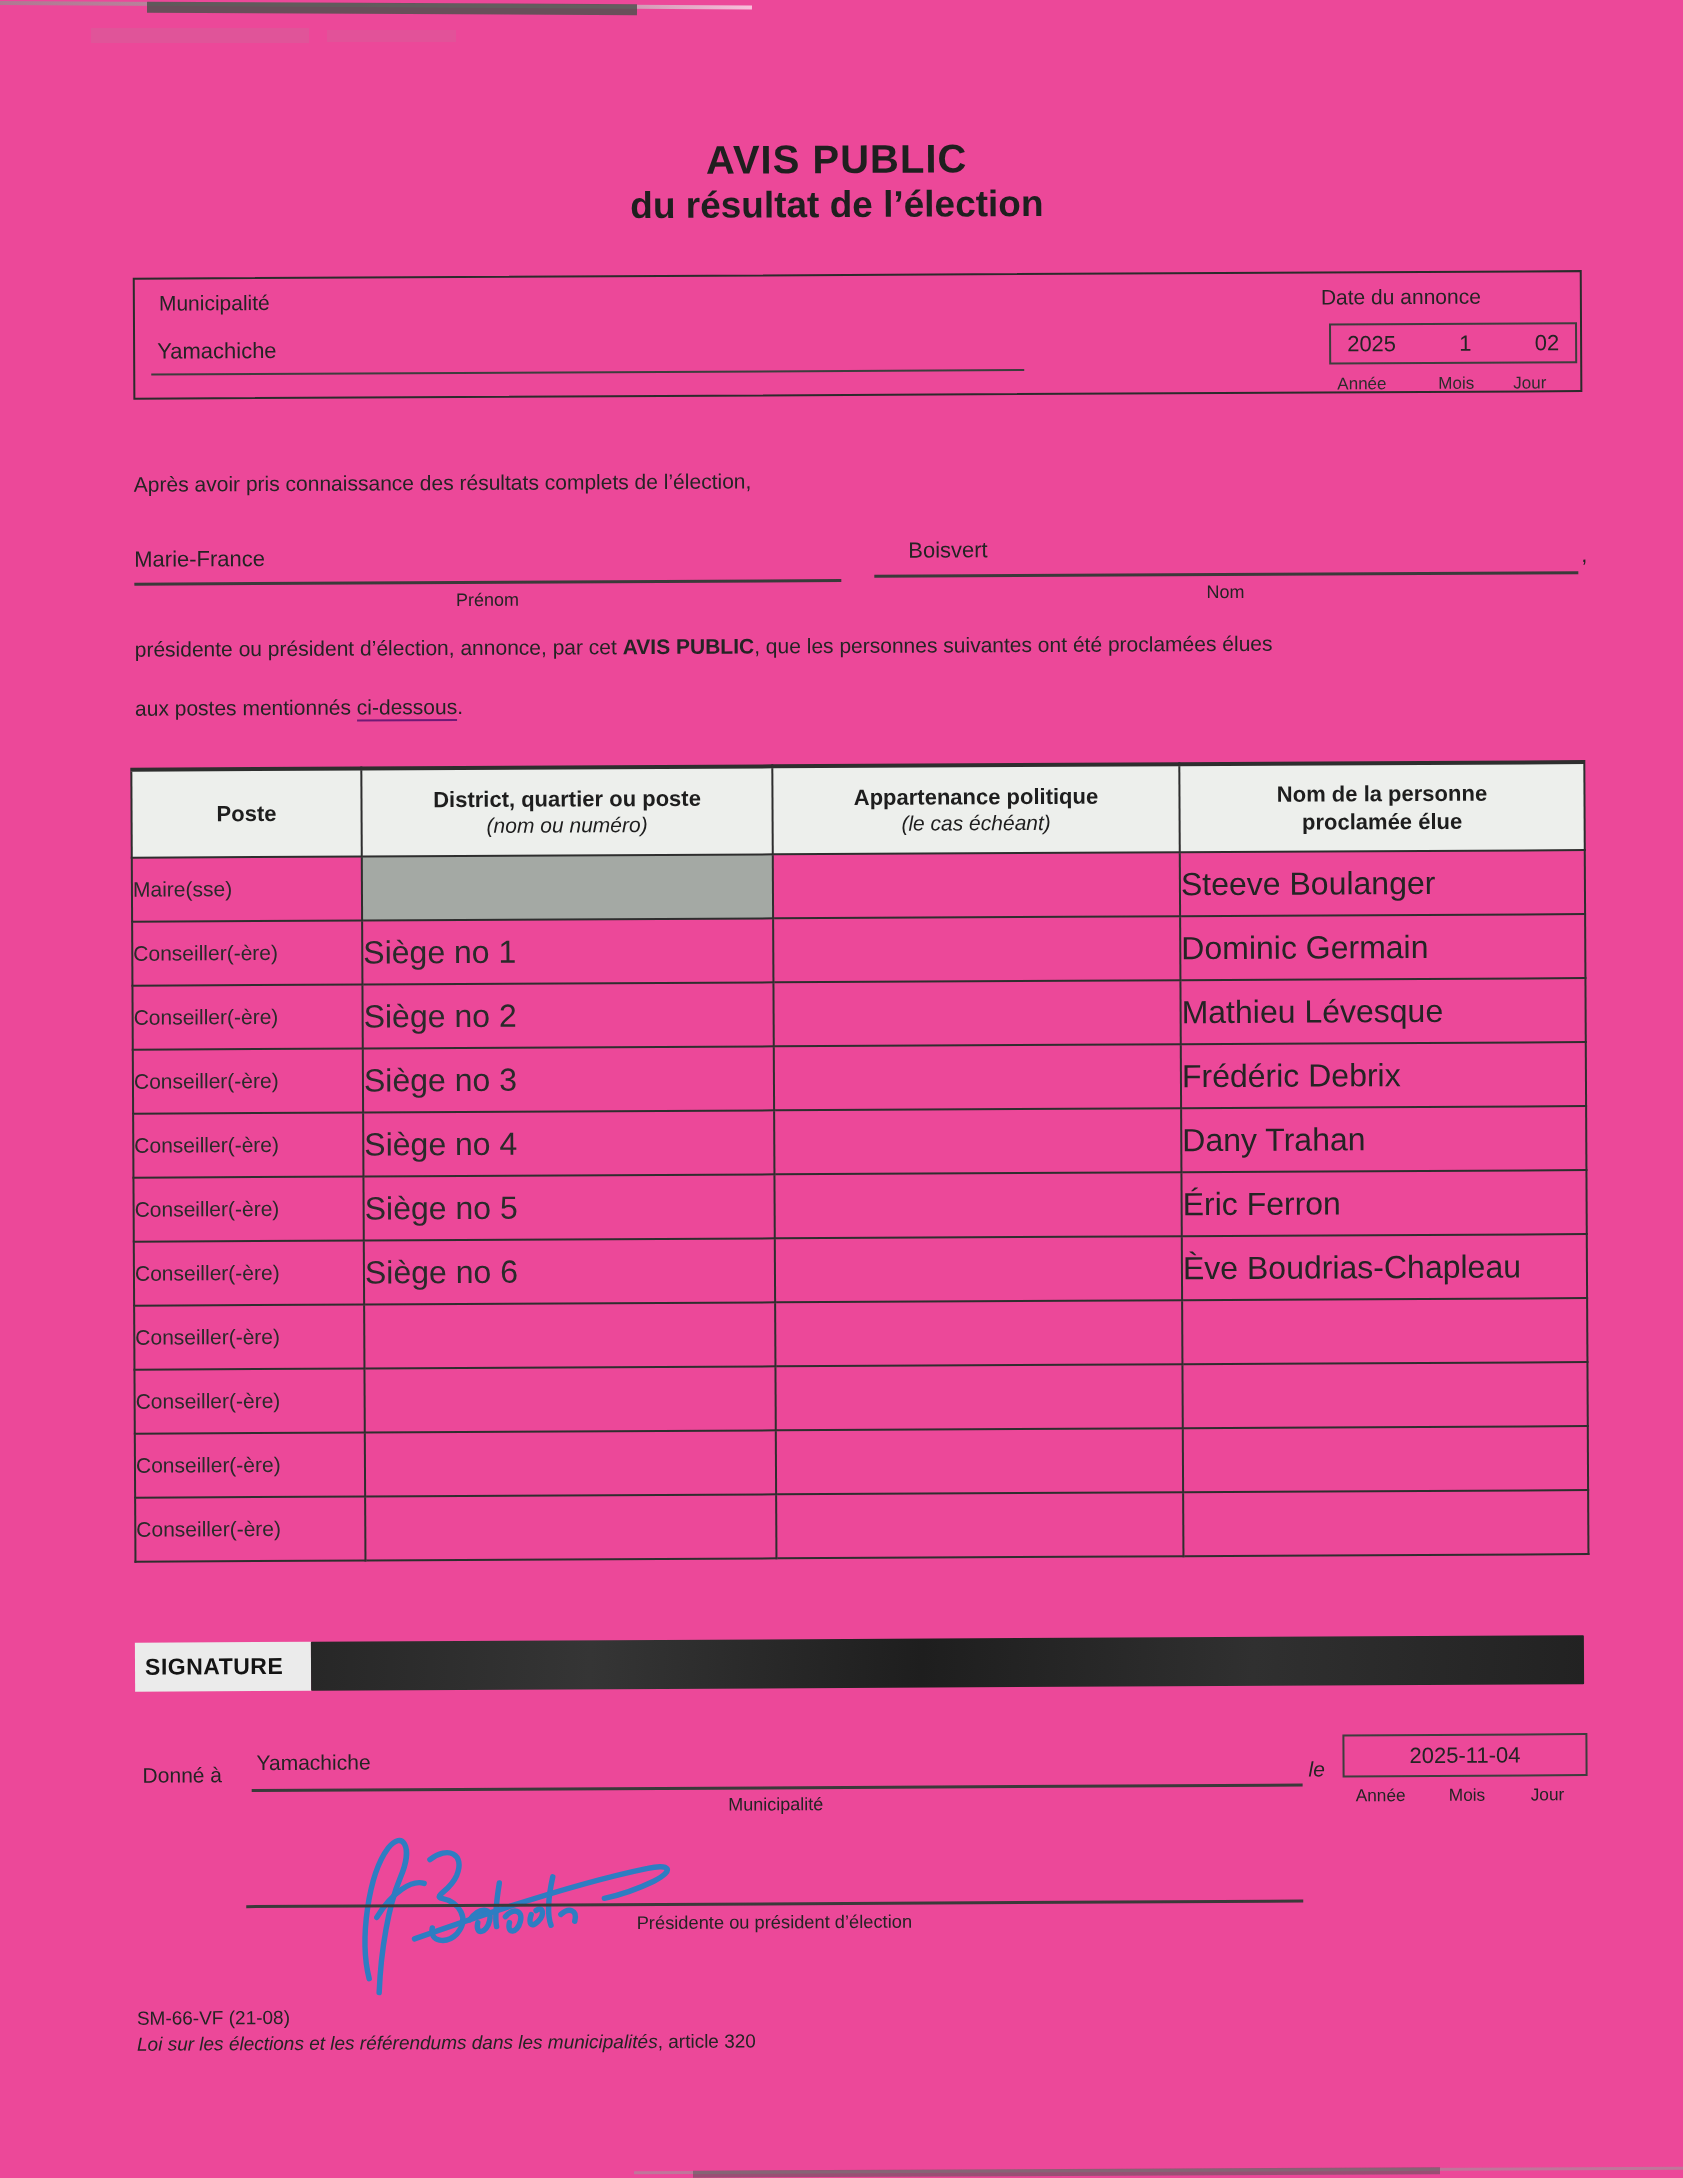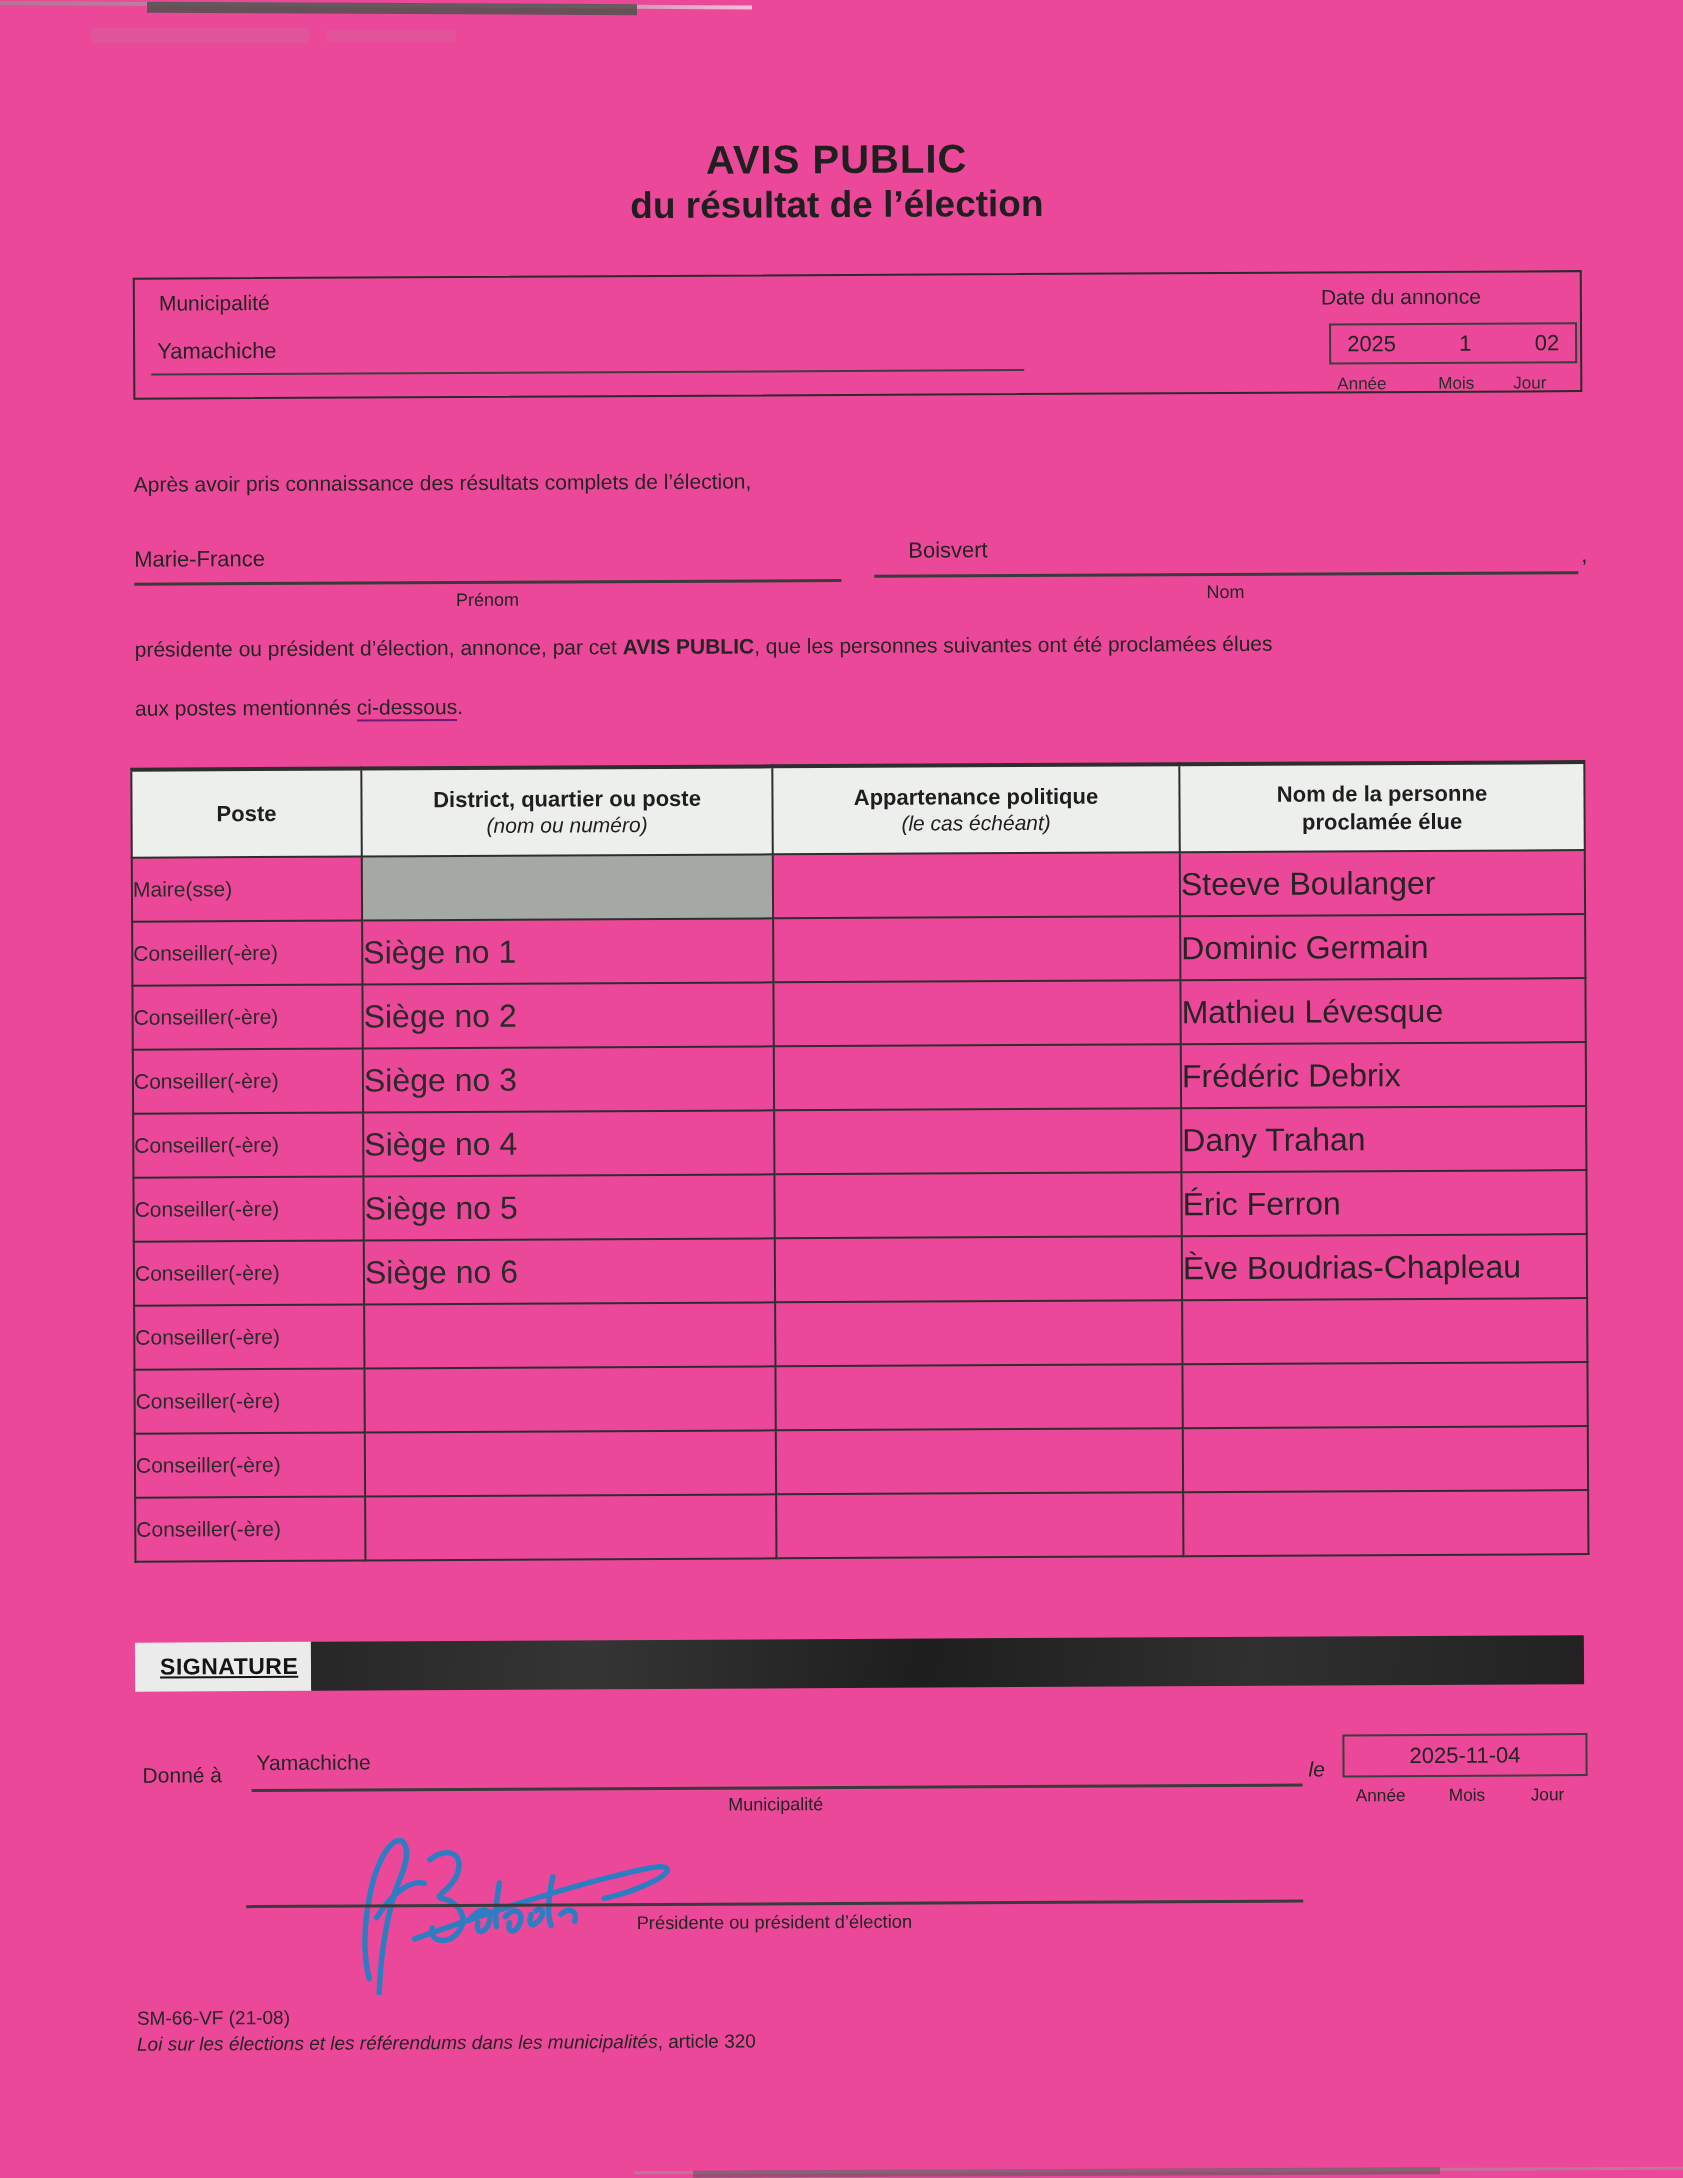--- a/index.html
+++ b/index.html
@@ -40,21 +40,21 @@
   table.res{border-top:4px solid #2e2e2e;}
   th.hd{background:#edefec;height:85px;font-size:22px;font-weight:bold;color:#1e1e1e;line-height:1.25;}
   th.hd .sub{font-weight:normal;font-style:italic;font-size:21px;}
   td.rowlab{font-size:21px;padding-left:13px;color:#2a2a2a;}
   td.dist{font-size:32px;padding-left:10px;color:#2a2a2a;}
   td.name{font-size:32px;padding-left:8px;color:#242424;}
   tr.body-row{height:64px;}
   td.graycell{background:#a4a9a4;}
   
   .sig-strip-label{left:132px;top:1639px;width:176px;height:49px;background:#ebebeb;display:flex;align-items:center;}
-  .sig-strip-label span{font-size:23px;font-weight:bold;padding-left:25px;letter-spacing:0.5px;color:#141414;text-decoration:underline;}
+  .sig-strip-label span{font-size:23px;font-weight:bold;padding-left:10px;letter-spacing:0.5px;color:#141414;}
   .sig-redaction{left:308px;top:1639px;width:1273px;height:49px;border-radius:1px;
     background:linear-gradient(93deg,#272727 0%,#353535 22%,#1e1e1e 48%,#303030 74%,#222 100%);}
   .donne-a{left:139px;top:1760px;font-size:21px;}
   .muni2{left:253px;top:1748px;font-size:21px;}
   .muni2-line{left:248px;top:1786px;width:1051px;height:2.5px;background:#3a3a3a;}
   .muni2-label{left:673px;top:1794px;width:198px;text-align:center;font-size:18px;}
   .le-label{left:1305px;top:1760px;font-size:21px;font-style:italic;}
   .date-box2{left:1339px;top:1737px;width:245px;height:43px;border:2px solid #3d3d3d;box-sizing:border-box;display:flex;align-items:center;justify-content:center;font-size:22px;}
   .an2{left:1352px;top:1788px;}
   .mo2{left:1445px;top:1788px;}

